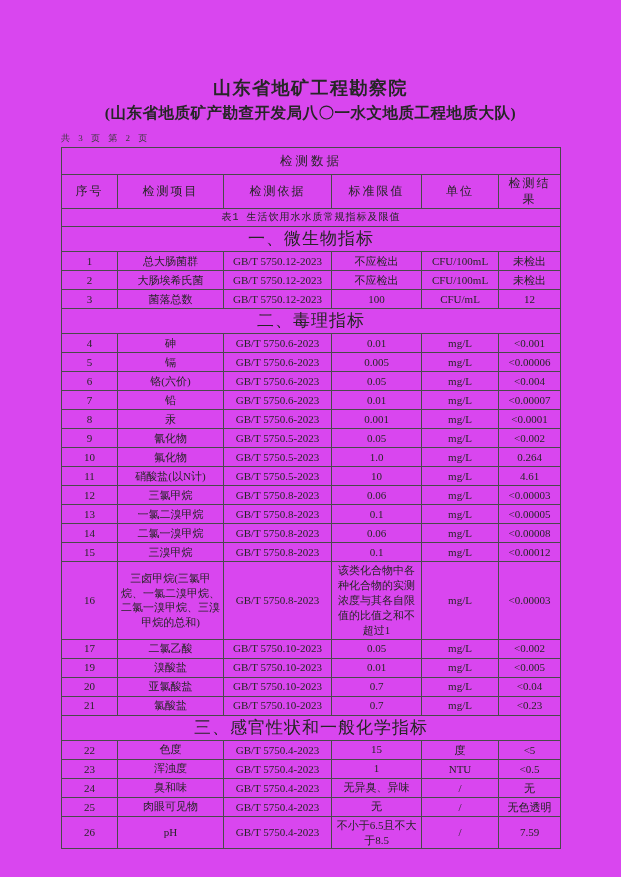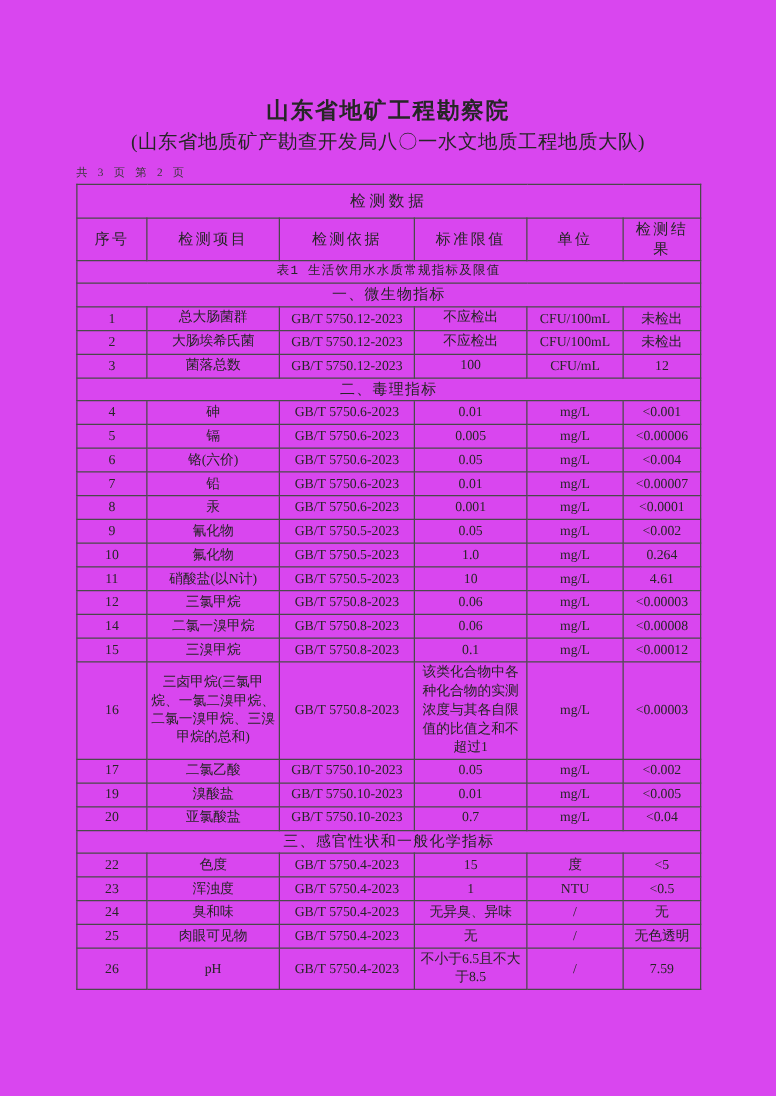--- a/index.html
+++ b/index.html
@@ -22,21 +22,21 @@
     margin-top: 76px;
     text-align: center;
     font-size: 18px;
     font-weight: bold;
     letter-spacing: 1.5px;
   }
   .org-subtitle {
     margin-top: 3px;
     text-align: center;
     font-size: 15.5px;
-    font-weight: normal;
+    font-weight: bold;
     letter-spacing: 0.5px;
   }
   .table-wrap {
     width: 499px;
     margin: 8px auto 0 auto;
   }
   .page-marker {
     text-align: left;
     font-size: 9px;
     letter-spacing: 3px;
@@ -72,21 +72,21 @@
     letter-spacing: 2px;
     height: 29px;
   }
   table.report td.caption {
     font-size: 10px;
     letter-spacing: 1px;
     height: 15px;
     font-family: Liberation Mono, monospace;
   }
   table.report td.section {
-    font-size: 12px;
+    font-size: 17px;
     letter-spacing: 1px;
     height: 14px;
   }
   table.report td.wrap {
     word-break: break-all;
     line-height: 1.35;
   }
   col.c-no     { width: 56px; }
   col.c-item   { width: 106px; }
   col.c-method { width: 108px; }
@@ -226,20 +226,28 @@
           </tr>
           <tr>
             <td>12</td>
             <td class="wrap">三氯甲烷</td>
             <td>GB/T 5750.8-2023</td>
             <td class="wrap">0.06</td>
             <td>mg/L</td>
             <td>&lt;0.00003</td>
           </tr>
           <tr>
+            <td>13</td>
+            <td class="wrap">一氯二溴甲烷</td>
+            <td>GB/T 5750.8-2023</td>
+            <td class="wrap">0.1</td>
+            <td>mg/L</td>
+            <td>&lt;0.00005</td>
+          </tr>
+          <tr>
             <td>14</td>
             <td class="wrap">二氯一溴甲烷</td>
             <td>GB/T 5750.8-2023</td>
             <td class="wrap">0.06</td>
             <td>mg/L</td>
             <td>&lt;0.00008</td>
           </tr>
           <tr>
             <td>15</td>
             <td class="wrap">三溴甲烷</td>
@@ -272,20 +280,28 @@
             <td>mg/L</td>
             <td>&lt;0.005</td>
           </tr>
           <tr>
             <td>20</td>
             <td class="wrap">亚氯酸盐</td>
             <td>GB/T 5750.10-2023</td>
             <td class="wrap">0.7</td>
             <td>mg/L</td>
             <td>&lt;0.04</td>
+          </tr>
+          <tr>
+            <td>21</td>
+            <td class="wrap">氯酸盐</td>
+            <td>GB/T 5750.10-2023</td>
+            <td class="wrap">0.7</td>
+            <td>mg/L</td>
+            <td>&lt;0.23</td>
           </tr>
           <tr>
             <td colspan="6" class="section">三、感官性状和一般化学指标</td>
           </tr>
           <tr>
             <td>22</td>
             <td class="wrap">色度</td>
             <td>GB/T 5750.4-2023</td>
             <td class="wrap">15</td>
             <td>度</td>

